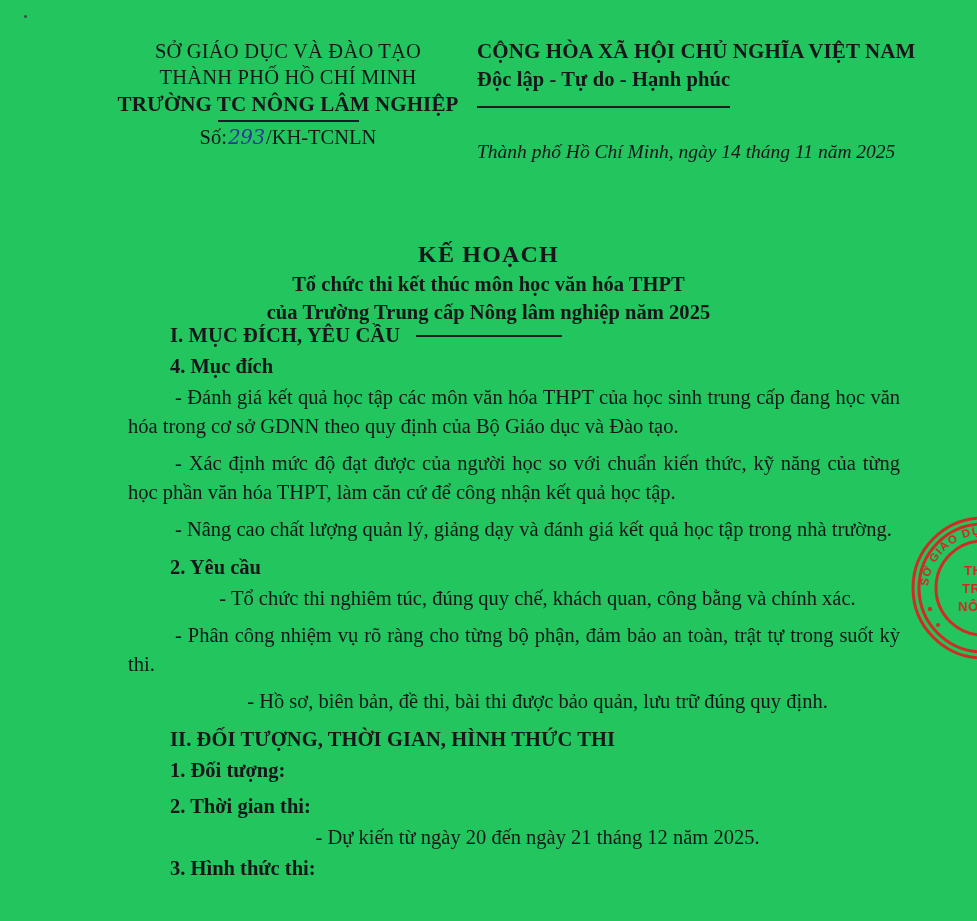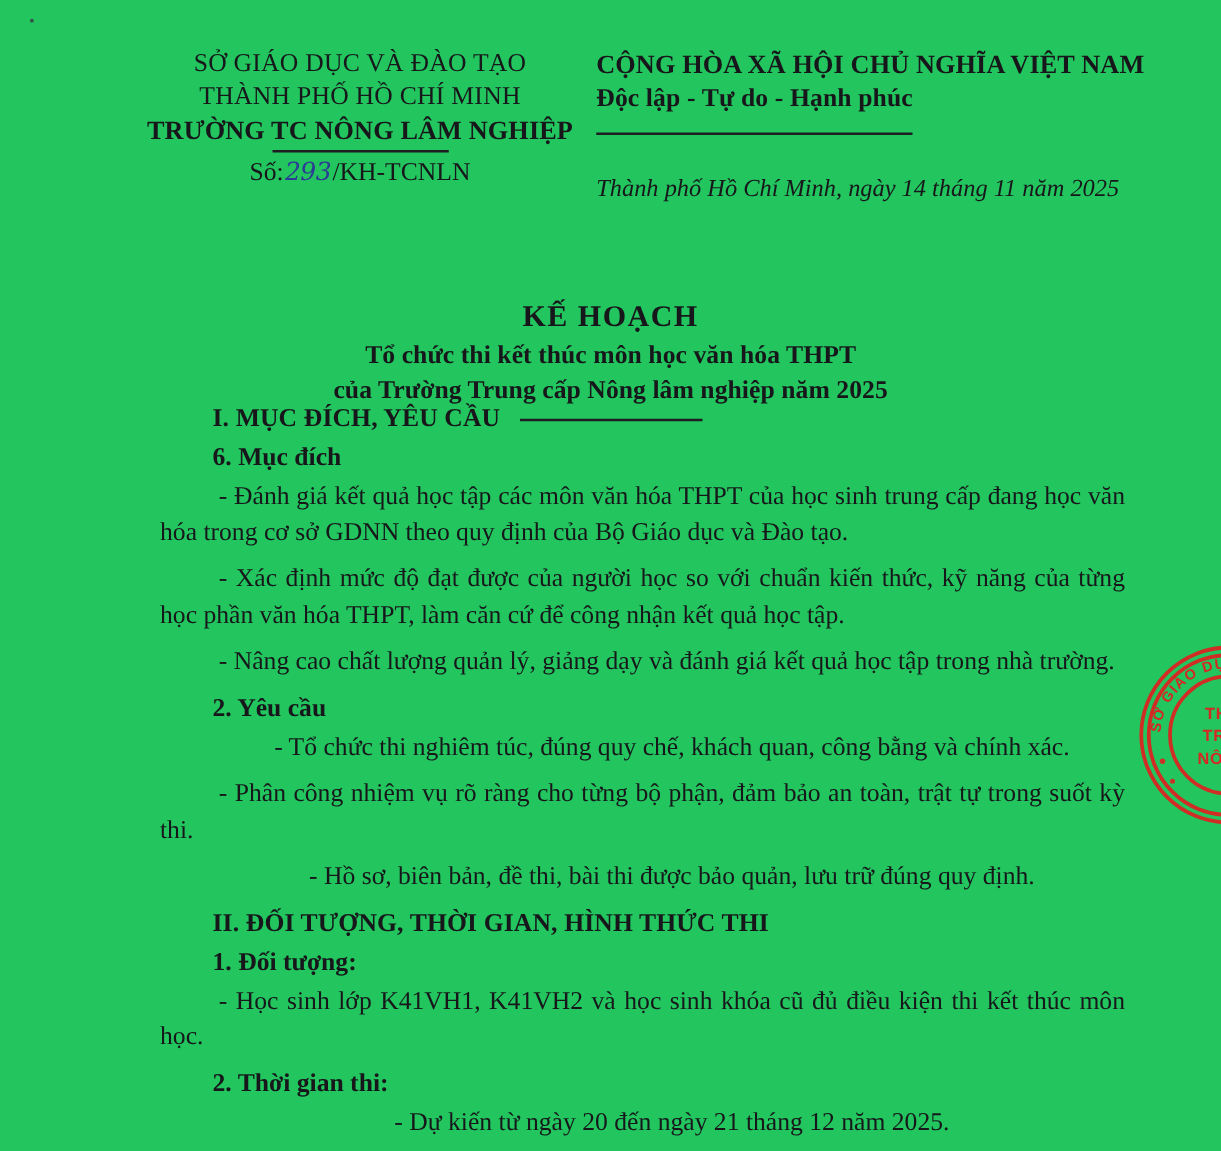--- a/index.html
+++ b/index.html
@@ -225,21 +225,21 @@
     <div class="doc-kind">KẾ HOẠCH</div>
     <div class="doc-subtitle">Tổ chức thi kết thúc môn học văn hóa THPT</div>
     <div class="doc-subtitle">của Trường Trung cấp Nông lâm nghiệp năm 2025</div>
     <div class="rule-under-title"></div>
   </div>
 
   <div class="body-area">
 
     <div class="h-section">I. MỤC ĐÍCH, YÊU CẦU</div>
 
-    <div class="h-sub">6. Mục đích</div>
+    <div class="h-sub">4. Mục đích</div>
 
     <p class="para">- Đánh giá kết quả học tập các môn văn hóa THPT của học sinh trung cấp đang học văn hóa trong cơ sở GDNN theo quy định của Bộ Giáo dục và Đào tạo.</p>
     <div class="sp-2"></div>
     <p class="para">- Xác định mức độ đạt được của người học so với chuẩn kiến thức, kỹ năng của từng học phần văn hóa THPT, làm căn cứ để công nhận kết quả học tập.</p>
     <div class="sp-2"></div>
     <p class="para">- Nâng cao chất lượng quản lý, giảng dạy và đánh giá kết quả học tập trong nhà trường.</p>
 
     <div class="sp-1"></div>
 
     <div class="h-sub">2. Yêu cầu</div>
@@ -249,21 +249,20 @@
     <p class="para">- Phân công nhiệm vụ rõ ràng cho từng bộ phận, đảm bảo an toàn, trật tự trong suốt kỳ thi.</p>
     <div class="sp-2"></div>
     <p class="para nojust">- Hồ sơ, biên bản, đề thi, bài thi được bảo quản, lưu trữ đúng quy định.</p>
 
     <div class="sp-1"></div>
 
     <div class="h-section">II. ĐỐI TƯỢNG, THỜI GIAN, HÌNH THỨC THI</div>
 
     <div class="h-sub">1. Đối tượng:</div>
 
-    <p class="para">- Học sinh lớp K41VH1, K41VH2 và học sinh khóa cũ đủ điều kiện thi kết thúc môn học.</p>
 
     <div class="sp-1"></div>
 
     <div class="h-sub">2. Thời gian thi:</div>
 
     <p class="para nojust">- Dự kiến từ ngày 20 đến ngày 21 tháng 12 năm 2025.</p>
 
     <div class="h-sub">3. Hình thức thi:</div>
 
   </div>

